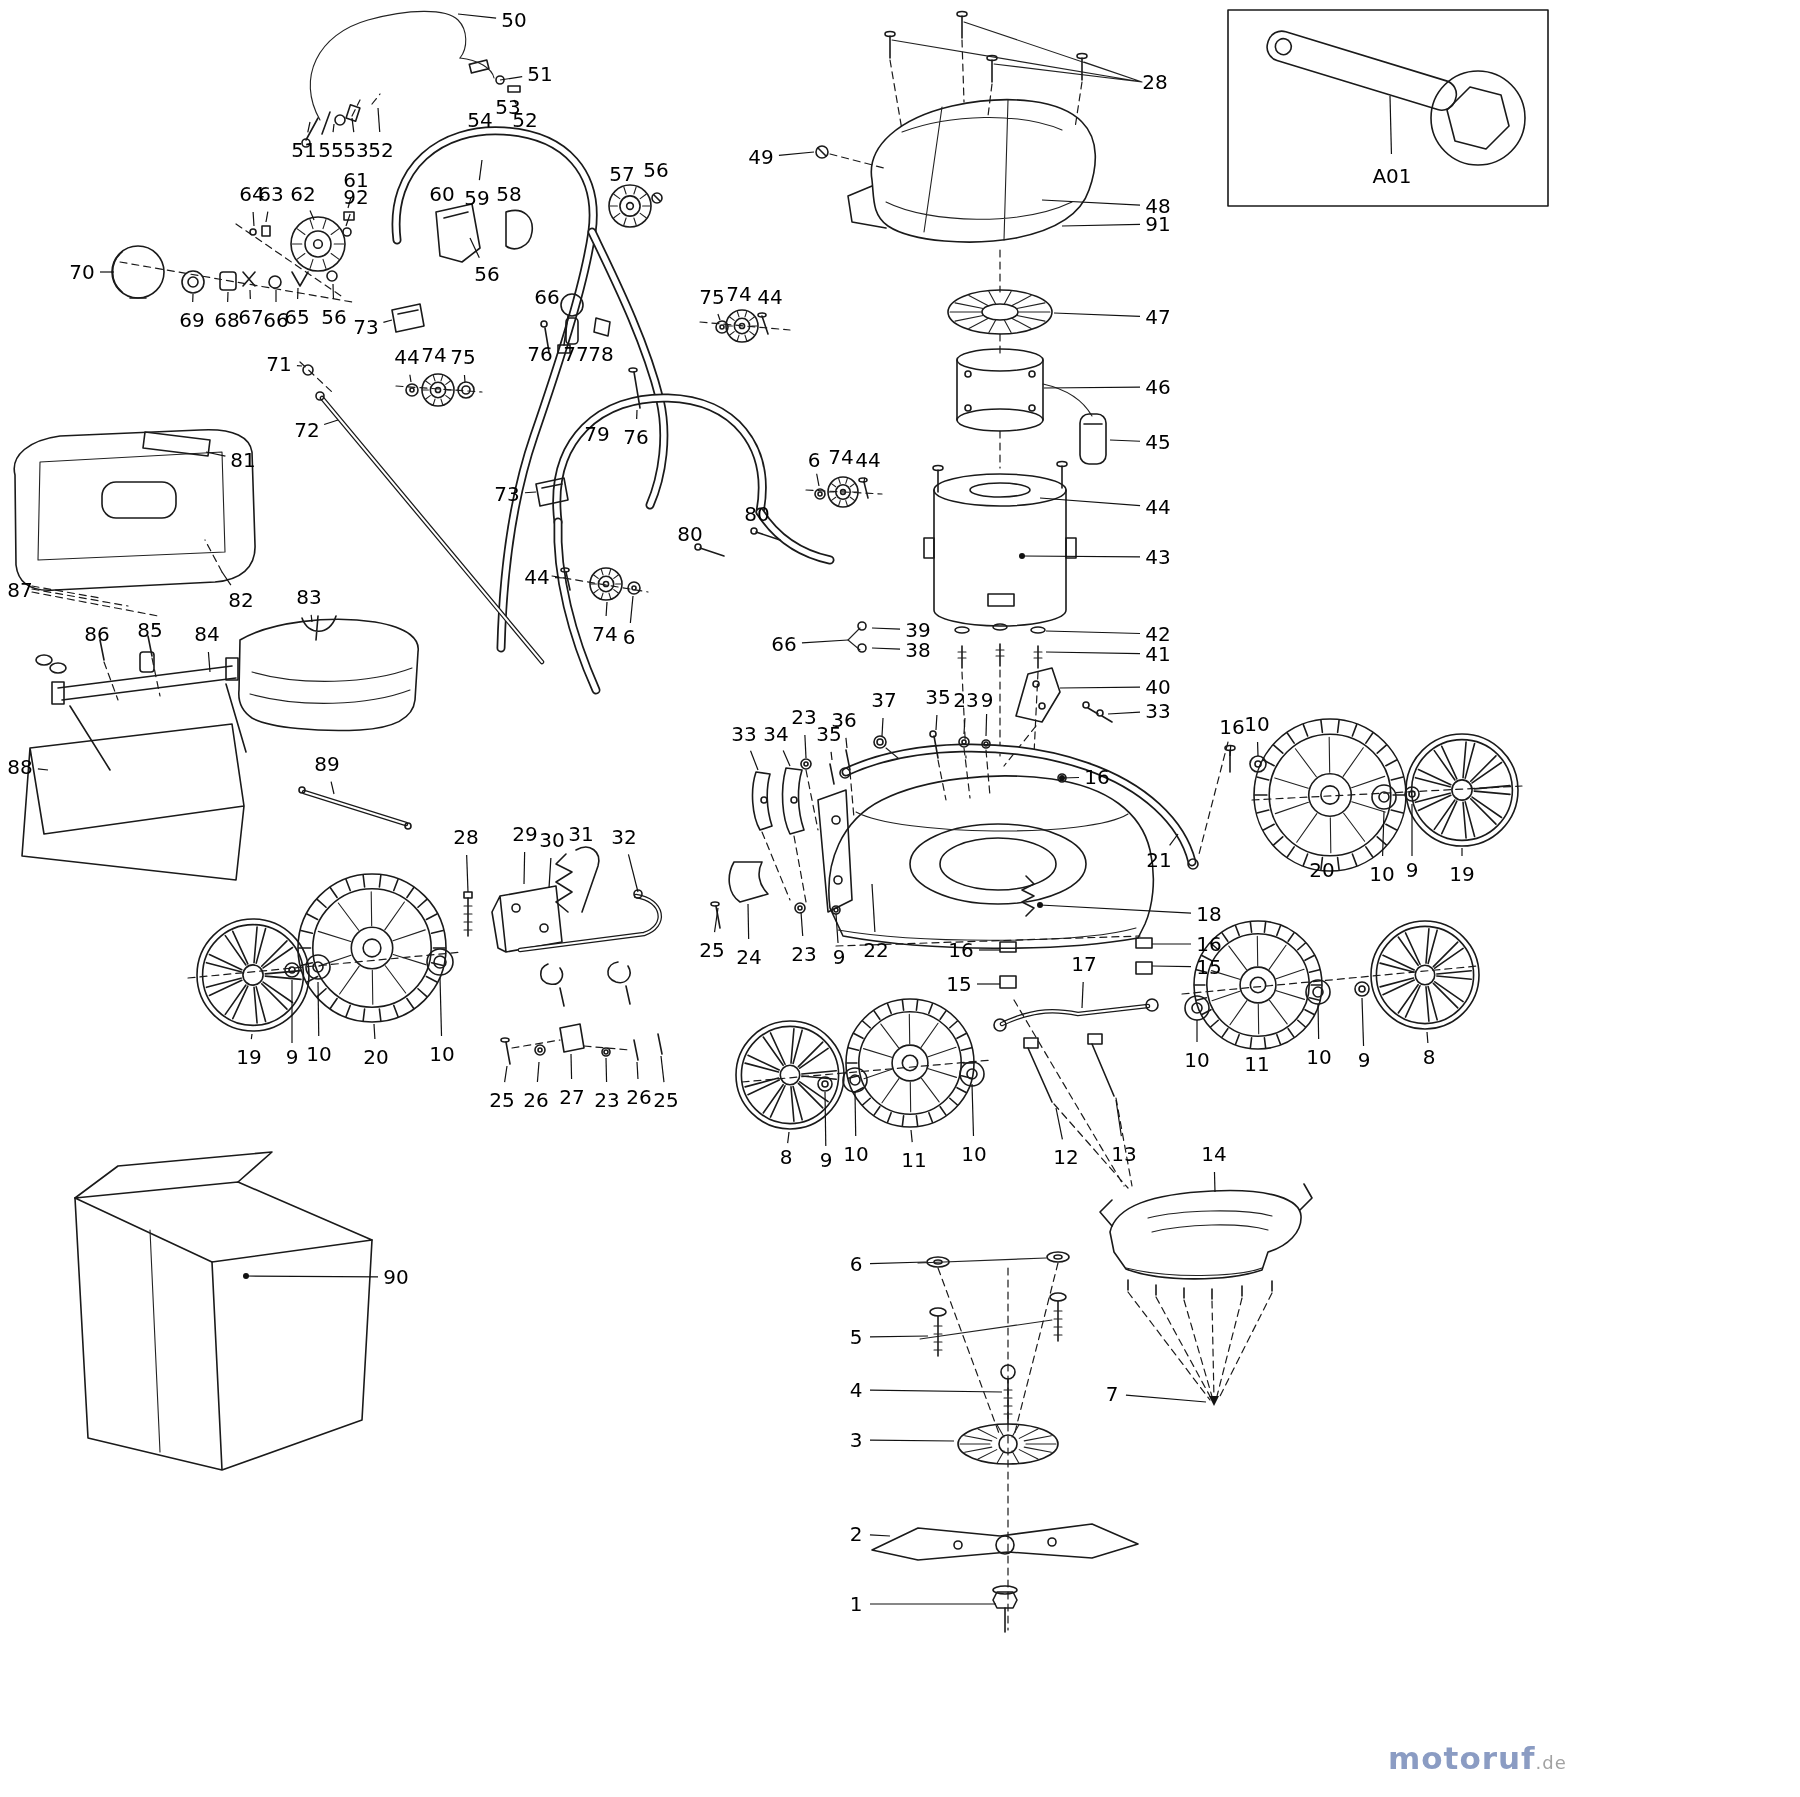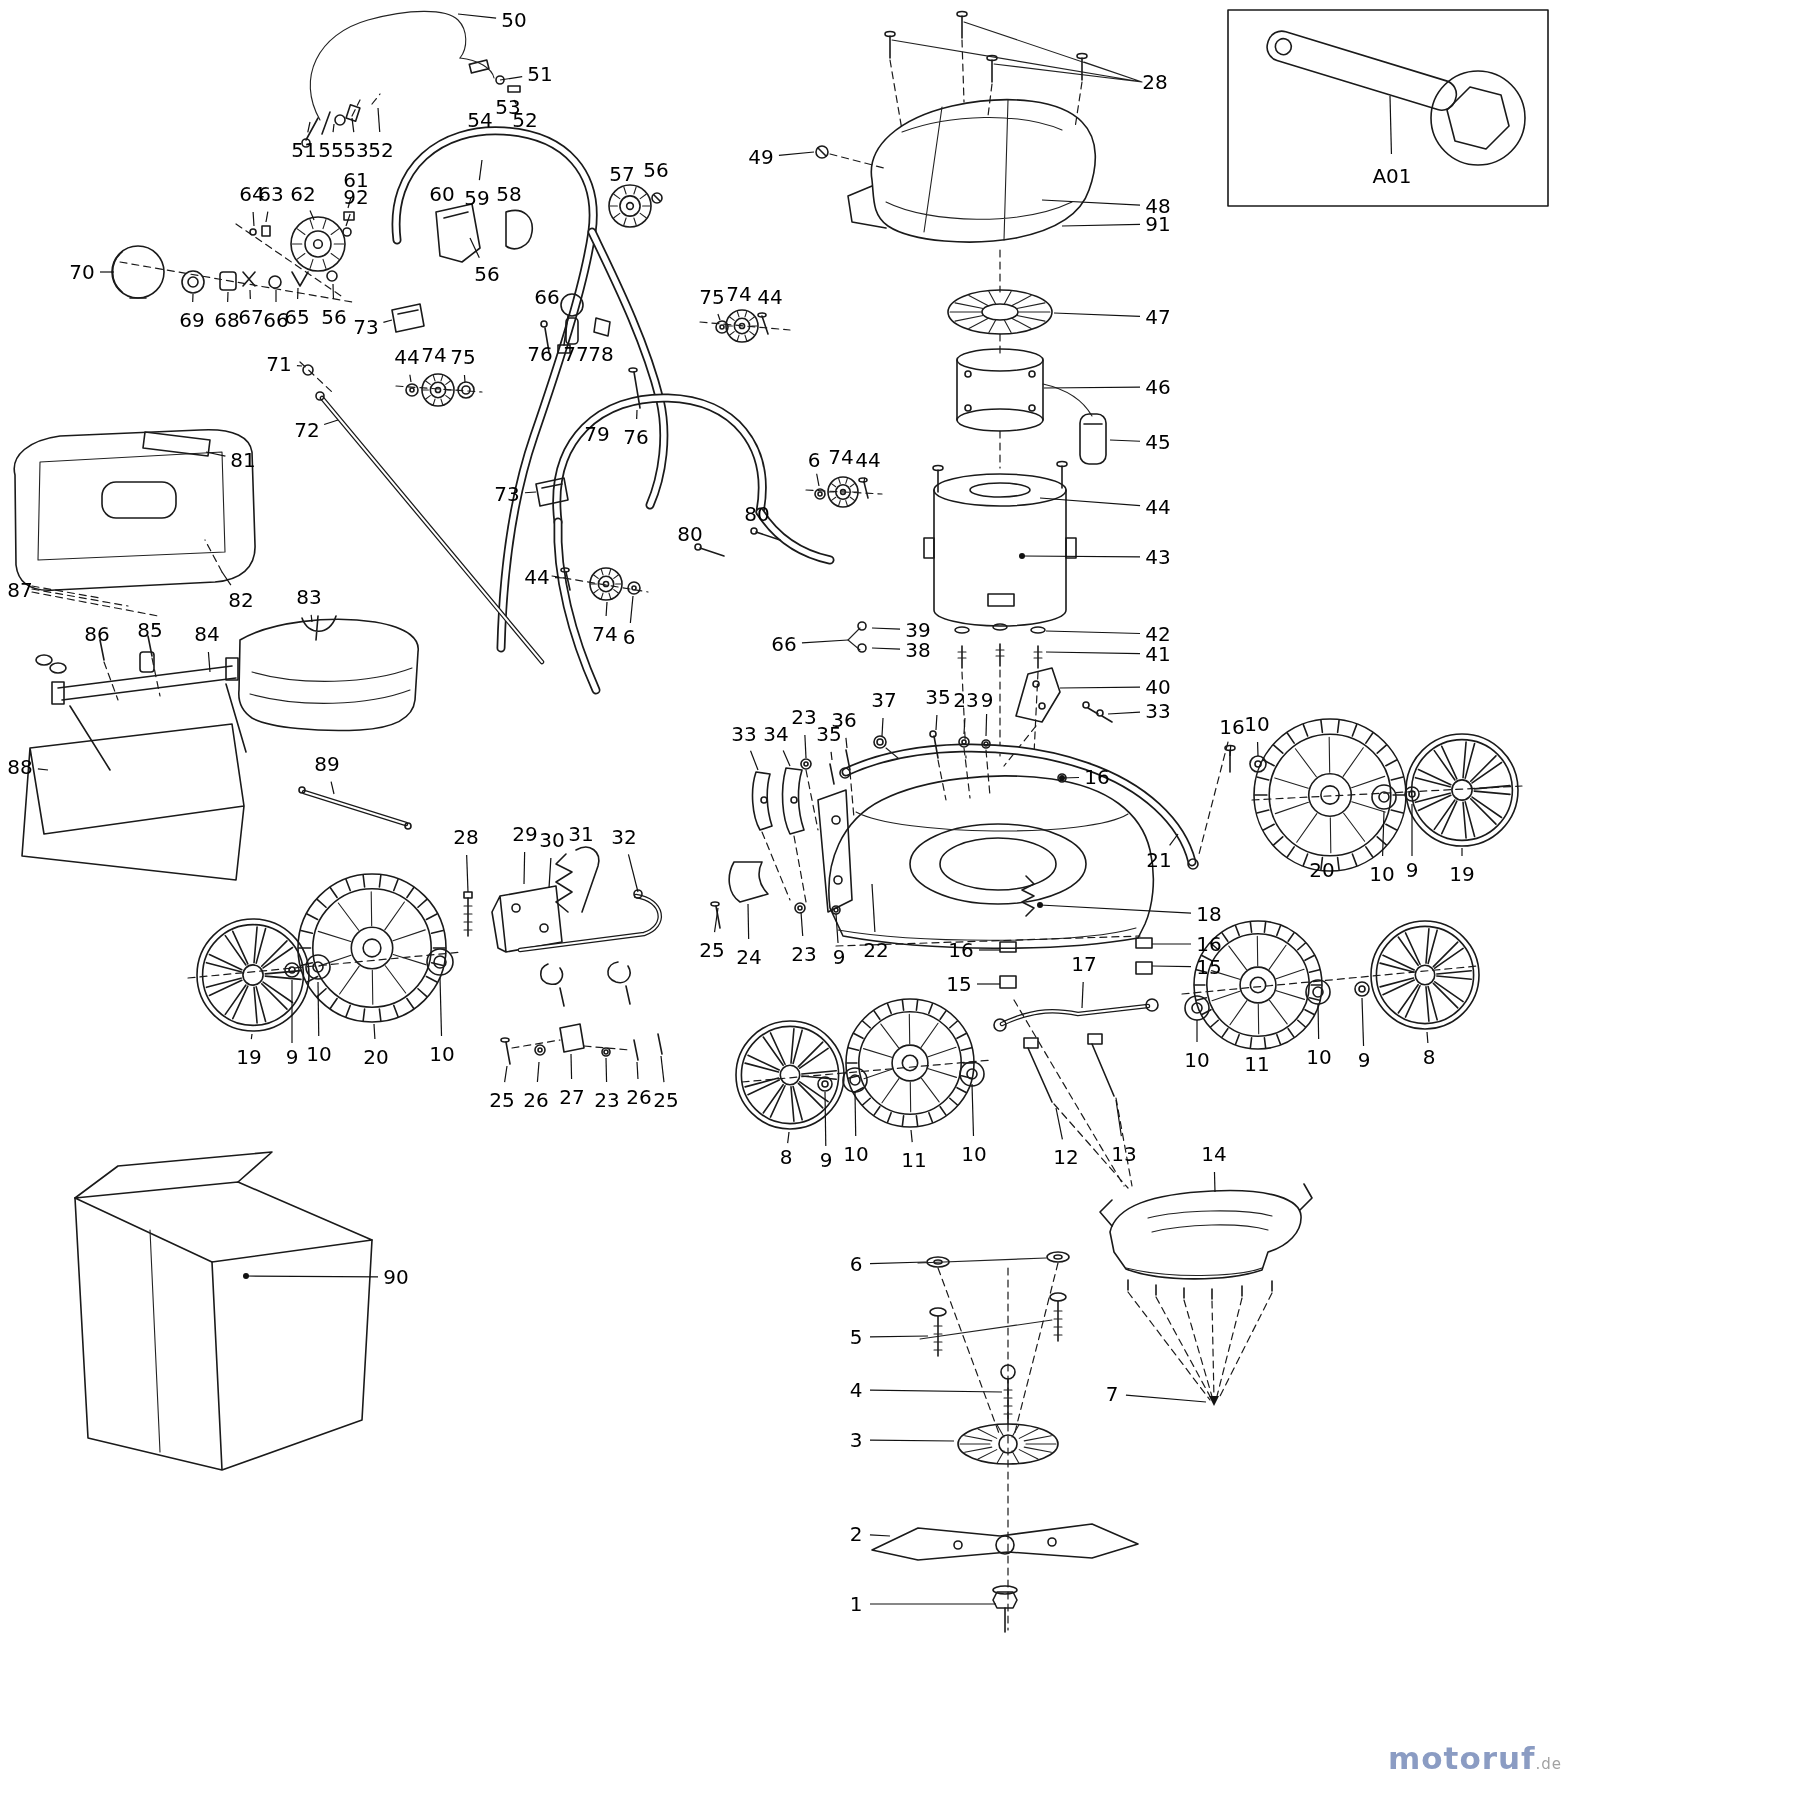--- a/index.html
+++ b/index.html
@@ -9,21 +9,21 @@
   .o{fill:none;stroke:#1a1a1a;stroke-width:1.6;stroke-linecap:round;stroke-linejoin:round;}
   .thin{fill:none;stroke:#222;stroke-width:1.1;stroke-linecap:round;}
   .dash{fill:none;stroke:#1a1a1a;stroke-width:1.2;stroke-dasharray:7 5;stroke-linecap:round;}
   .tube{fill:none;stroke:#1a1a1a;stroke-width:9;stroke-linecap:round;}
   .tubein{fill:none;stroke:#fff;stroke-width:5.5;stroke-linecap:round;}
   .rod{fill:none;stroke:#1a1a1a;stroke-width:4.5;stroke-linecap:round;}
   .rodin{fill:none;stroke:#fff;stroke-width:2;stroke-linecap:round;}
   .lead{stroke:#111;stroke-width:1.2;}
   .lbl{font:20px "DejaVu Sans",sans-serif;fill:#000;}
   .watermark{position:absolute;left:1388px;top:1740px;font-weight:bold;font-size:31px;color:#8b9cc3;letter-spacing:1px;}
-  .watermark .tld{font-size:15px;color:#a2a2a2;font-weight:normal;}
+  .watermark .tld{font-size:18px;color:#a2a2a2;font-weight:normal;}
 </style>
 </head>
 <body>
 
 <div class="stage">
 <svg id="art" width="1800" height="1797" viewBox="0 0 1800 1797">
 
   <g>
     <rect x="1228" y="10" width="320" height="196" class="o"></rect>
     <g>

